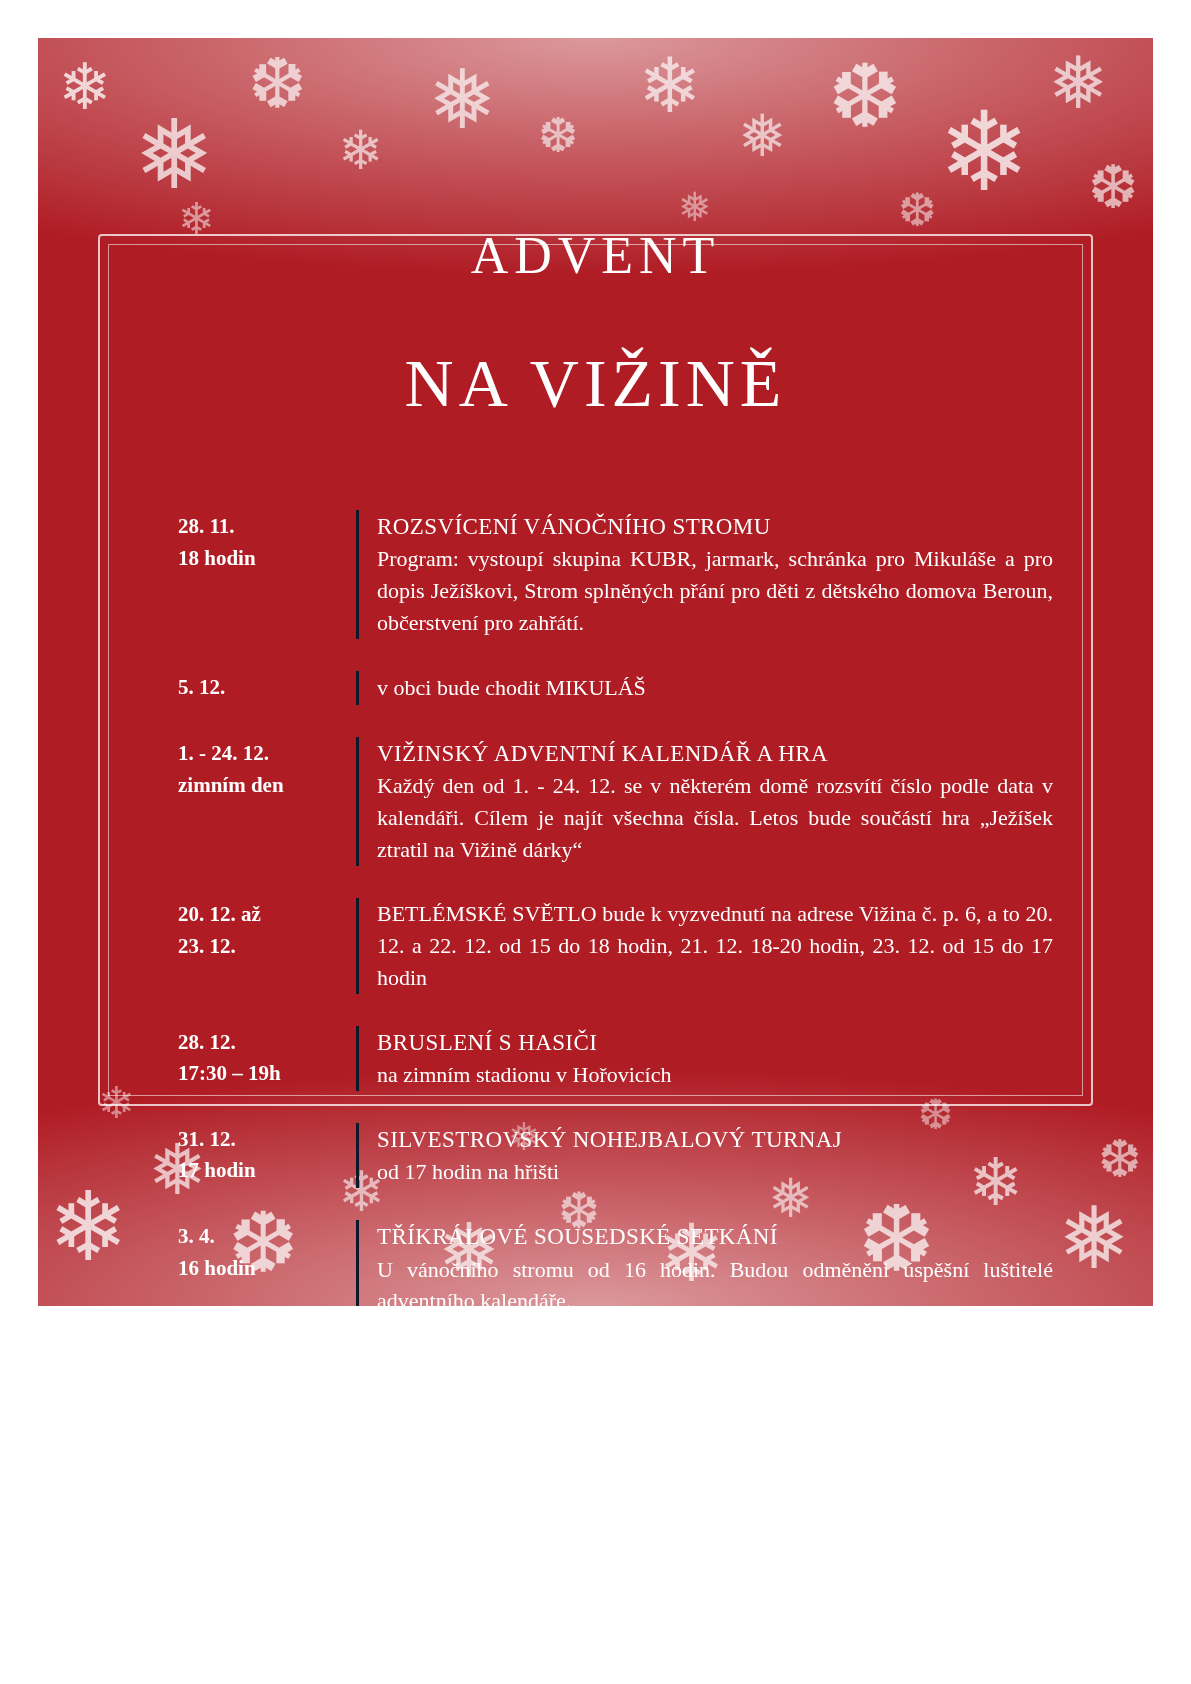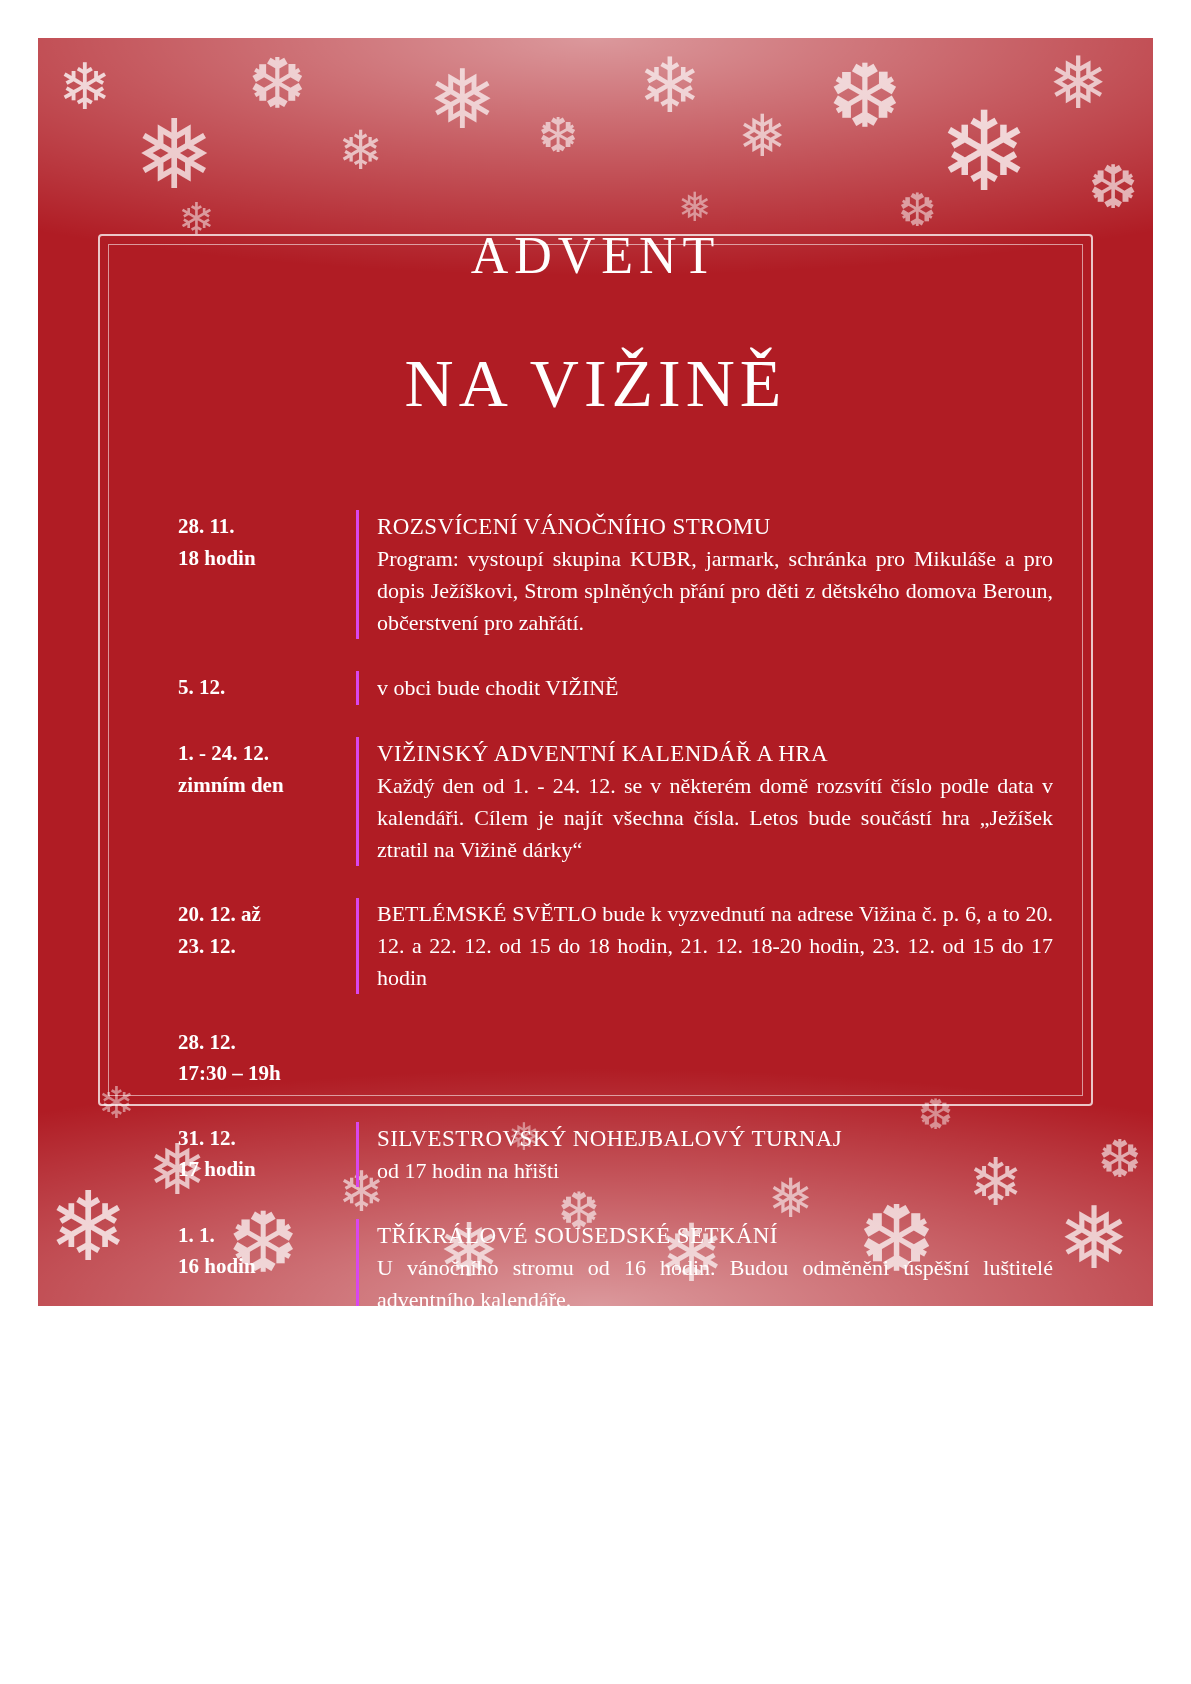--- a/index.html
+++ b/index.html
@@ -105,21 +105,21 @@
   .entry .when {
     flex: 0 0 178px;
     font-weight: bold;
     font-size: 21px;
     line-height: 1.5;
     padding-top: 1px;
   }
   .entry .when div { white-space: nowrap; }
   .entry .body {
     flex: 1 1 auto;
-    border-left: 3px solid #d946ef;
+    border-left: 3px solid #0f172a;
     padding-left: 18px;
   }
   .entry .headline {
     font-size: 23px;
     letter-spacing: 0.4px;
     line-height: 1.45;
   }
   .entry .detail {
     font-size: 22px;
     line-height: 1.45;
@@ -198,21 +198,21 @@
           <div class="body">
             <div class="headline">ROZSVÍCENÍ VÁNOČNÍHO STROMU</div>
             <div class="detail">Program: vystoupí skupina KUBR, jarmark, schránka pro Mikuláše a pro dopis Ježíškovi, Strom splněných přání pro děti z dětského domova Beroun, občerstvení pro zahřátí.</div>
           </div>
         </div>
         <div class="entry single">
           <div class="when">
             <div>5. 12.</div>
           </div>
           <div class="body">
-            <div class="detail">v obci bude chodit VIŽINĚ</div>
+            <div class="detail">v obci bude chodit MIKULÁŠ</div>
           </div>
         </div>
         <div class="entry">
           <div class="when">
             <div>1. - 24. 12.</div>
             <div>zimním den</div>
           </div>
           <div class="body">
             <div class="headline">VIŽINSKÝ ADVENTNÍ KALENDÁŘ A HRA</div>
             <div class="detail">Každý den od 1. - 24. 12. se v některém domě rozsvítí číslo podle data v kalendáři. Cílem je najít všechna čísla. Letos bude součástí hra „Ježíšek ztratil na Vižině dárky“</div>
@@ -225,34 +225,38 @@
           </div>
           <div class="body">
             <div class="detail">BETLÉMSKÉ SVĚTLO bude k vyzvednutí na adrese Vižina č. p. 6, a to 20. 12. a 22. 12. od 15 do 18 hodin, 21. 12.  18-20 hodin, 23. 12. od 15 do 17 hodin</div>
           </div>
         </div>
         <div class="entry">
           <div class="when">
             <div>28. 12.</div>
             <div>17:30 – 19h</div>
           </div>
+          <div class="body">
+            <div class="headline">BRUSLENÍ S HASIČI</div>
+            <div class="detail">na zimním stadionu v Hořovicích</div>
+          </div>
         </div>
         <div class="entry">
           <div class="when">
             <div>31. 12.</div>
             <div>17 hodin</div>
           </div>
           <div class="body">
             <div class="headline">SILVESTROVSKÝ NOHEJBALOVÝ TURNAJ</div>
             <div class="detail">od 17 hodin na hřišti</div>
           </div>
         </div>
         <div class="entry">
           <div class="when">
-            <div>1. 1.</div>
+            <div>3. 4.</div>
             <div>16 hodin</div>
           </div>
           <div class="body">
             <div class="headline">TŘÍKRÁLOVÉ SOUSEDSKÉ SETKÁNÍ</div>
             <div class="detail">U vánočního stromu od 16 hodin. Budou odměněni úspěšní luštitelé adventního kalendáře.<br>Občerstvení pro zahřátí.</div>
           </div>
         </div>
       </div>
 
   </div>

